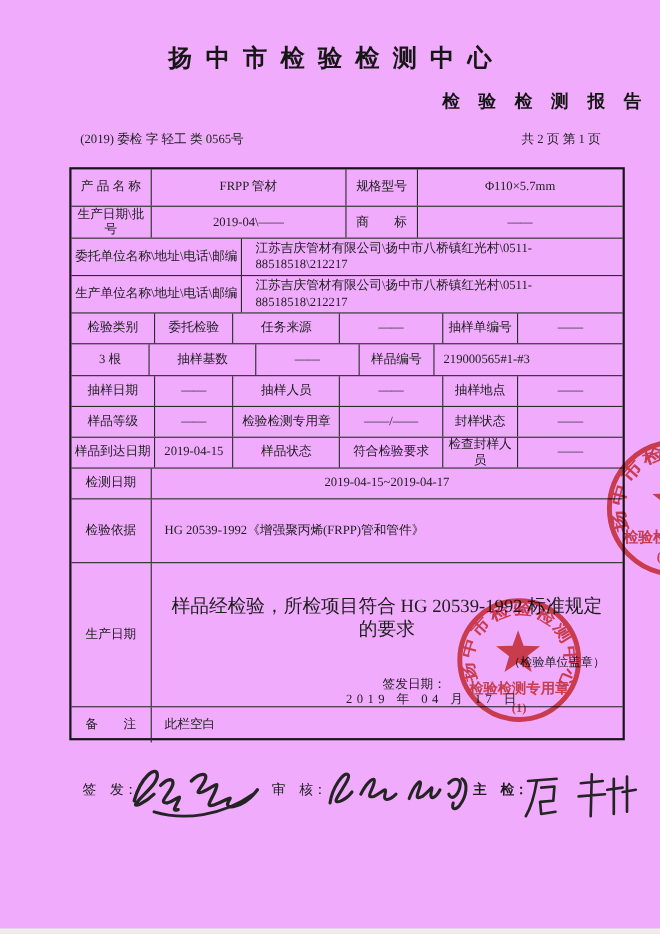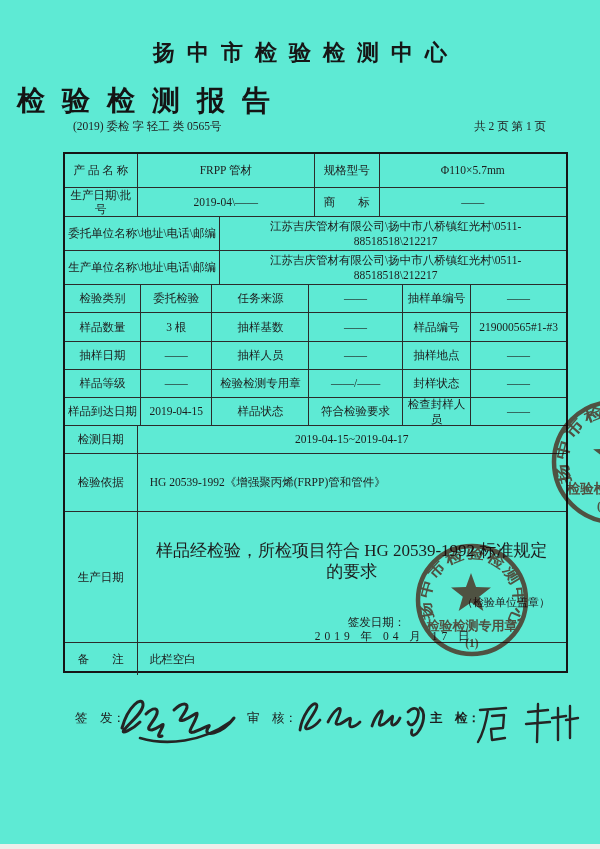--- a/index.html
+++ b/index.html
@@ -1,37 +1,37 @@
 <!DOCTYPE html>
 <html><head>
 <meta charset="utf-8">
 <style>
   * { margin:0; padding:0; box-sizing:border-box; }
   html,body { width:600px; height:849px; }
   body { font-family:"Liberation Serif", serif; color:#1d1d1d; background:#fcfbf9; }
-  .page { position:relative; width:600px; height:849px; overflow:hidden; background:#5eead4; }
+  .page { position:relative; width:600px; height:849px; overflow:hidden; background:#f0abfc; }
   .scan-edge { position:absolute; left:0; bottom:0; width:600px; height:5px; background:#efede9; }
 
   
   .page-title { position:absolute; top:38px; left:0; width:100%; text-align:center;
     font-size:22px; font-weight:700; letter-spacing:12px; text-indent:12px; color:#161616; }
-  .page-subtitle { position:absolute; top:82px; left:0; width:100%; text-align:left;
-    font-size:28px; font-weight:700; letter-spacing:17px; text-indent:17px; color:#141414; }
+  .page-subtitle { position:absolute; top:82px; left:0; width:100%; text-align:right;
+    font-size:16px; font-weight:700; letter-spacing:17px; text-indent:17px; color:#141414; }
   .meta-row { position:absolute; top:119px; left:73px; right:54px; display:flex;
     justify-content:space-between; font-size:11.5px; color:#222; }
 
   
   .report-table { position:absolute; left:63px; top:152px; width:505px; height:521px;
     border:2px solid #161616; display:flex; flex-direction:column; background:transparent; }
   .trow { display:flex; border-bottom:1px solid #2b2b2b; flex:none; }
   .trow:last-child { border-bottom:none; }
   .cell { border-right:1px solid #2b2b2b; display:flex; align-items:center; justify-content:center;
     font-size:11.5px; color:#1d1d1d; text-align:center; line-height:1.25; padding:1px 2px; }
   .cell:last-child { border-right:none; }
-  .cell.left { justify-content:flex-start; text-align:center; padding-left:12px; padding-right:7px; }
+  .cell.left { justify-content:flex-start; text-align:left; padding-left:12px; padding-right:7px; }
   .wa1{width:14.5%} .wa2{width:35.4%} .wa3{width:12.9%} .wa4{width:37.2%}
   .wb1{width:31%}  .wb2{width:69%}
   .wc1{width:15.2%} .wc2{width:14.2%} .wc3{width:19.4%} .wc4{width:18.6%} .wc5{width:13.7%} .wc6{width:18.9%}
   .wd1{width:14.5%} .wd2{width:85.5%}
 
   .conclusion-cell { position:relative; display:block; }
   .conclusion-text { position:absolute; left:14px; top:28px; font-size:17px; text-align:center; width:400px; }
   .seal-note { position:absolute; right:16px; top:84px; font-size:11px; color:#222; }
   .issue-line { position:absolute; left:142px; top:103px; font-size:11.5px; display:flex;flex-direction:column; }
   .issue-date { margin-left:35px; letter-spacing:4px; }
@@ -87,21 +87,20 @@
     <div class="trow" style="height:28px">
       <div class="cell wc1">检验类别</div>
       <div class="cell wc2">委托检验</div>
       <div class="cell wc3">任务来源</div>
       <div class="cell wc4">——</div>
       <div class="cell wc5">抽样单编号</div>
       <div class="cell wc6">——</div>
     </div>
 
     <div class="trow" style="height:29px">
-      <div class="cell wc1">样品数量</div>
       <div class="cell wc2">3 根</div>
       <div class="cell wc3">抽样基数</div>
       <div class="cell wc4">——</div>
       <div class="cell wc5">样品编号</div>
       <div class="cell wc6">219000565#1-#3</div>
     </div>
 
     <div class="trow" style="height:28px">
       <div class="cell wc1">抽样日期</div>
       <div class="cell wc2">——</div>

